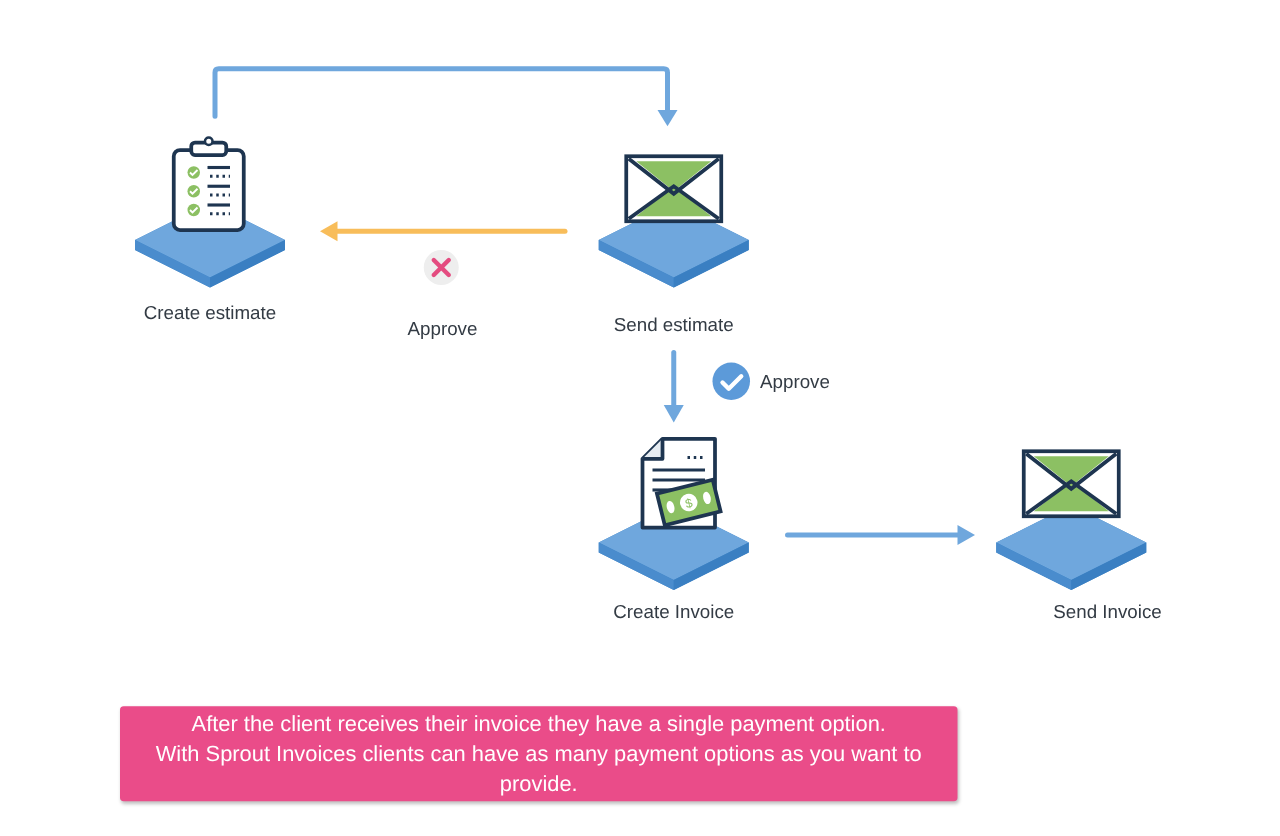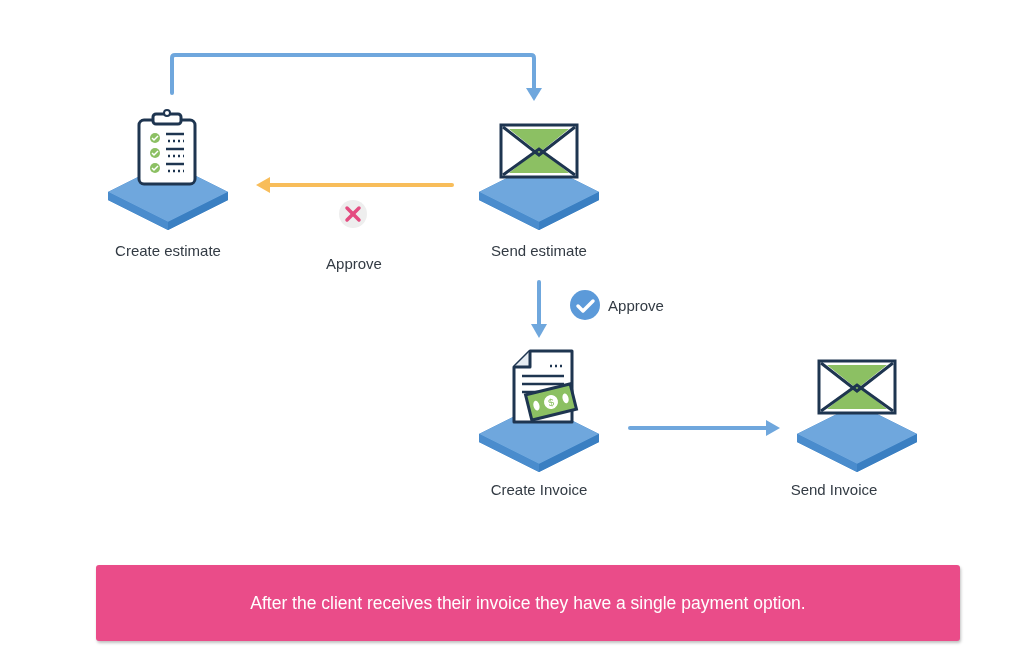--- a/index.html
+++ b/index.html
@@ -1,21 +1,21 @@
 <!DOCTYPE html>
 <html><head>
 <meta charset="utf-8">
 <style>
   html, body { margin: 0; padding: 0; background: #ffffff; }
   body { width: 1024px; height: 669px; position: relative; overflow: hidden;
          font-family: "Liberation Sans", "DejaVu Sans", sans-serif; }
   #diagram { position: absolute; left: 0; top: 0; }
   .label { position: absolute; font-size: 15px; color: #333b44; white-space: nowrap;
            transform: translateX(-50%); }
-  .banner { position: absolute; left: 96px; top: 565px; width: 864px; height: 76px;
+  .banner { position: absolute; left: 96px; top: 565px; width: 670px; height: 76px;
             background: #ea4c89; border-radius: 3px;
             box-shadow: 1px 2px 3px rgba(0,0,0,0.25);
             color: #ffffff; font-size: 17.5px; text-align: center; line-height: 24px;
             display: flex; flex-direction: column; justify-content: center; }
 </style>
 </head>
 <body>
 
 <svg id="diagram" width="1024" height="669" viewBox="0 0 1024 669">
   <defs>
@@ -110,21 +110,22 @@
     </g>
   </g>
 
   <g>
     <use href="#platform" x="797" y="412"></use>
     <use href="#envelope" x="819" y="361"></use>
   </g>
 </svg>
 
 <div class="label" style="left:168px; top:242px;">Create estimate</div>
-<div class="label" style="left:539px; top:242px;">Send estimate</div>
+<div class="label" style="left:539px; top:252px;">Send estimate</div>
 <div class="label" style="left:354px; top:255px;">Approve</div>
 <div class="label" style="left:636px; top:297px;text-align:center;">Approve</div>
 <div class="label" style="left:539px; top:481px;">Create Invoice</div>
-<div class="label" style="left:834px; top:481px;">Send Invoice</div>
+<div class="label" style="left:886px; top:481px;">Send Invoice</div>
 
 <div class="banner">
   <div>After the client receives their invoice they have a single payment option.</div>
+  <div>With Sprout Invoices clients can have as many payment options as you want to provide.</div>
 </div>
 
 </body></html>

